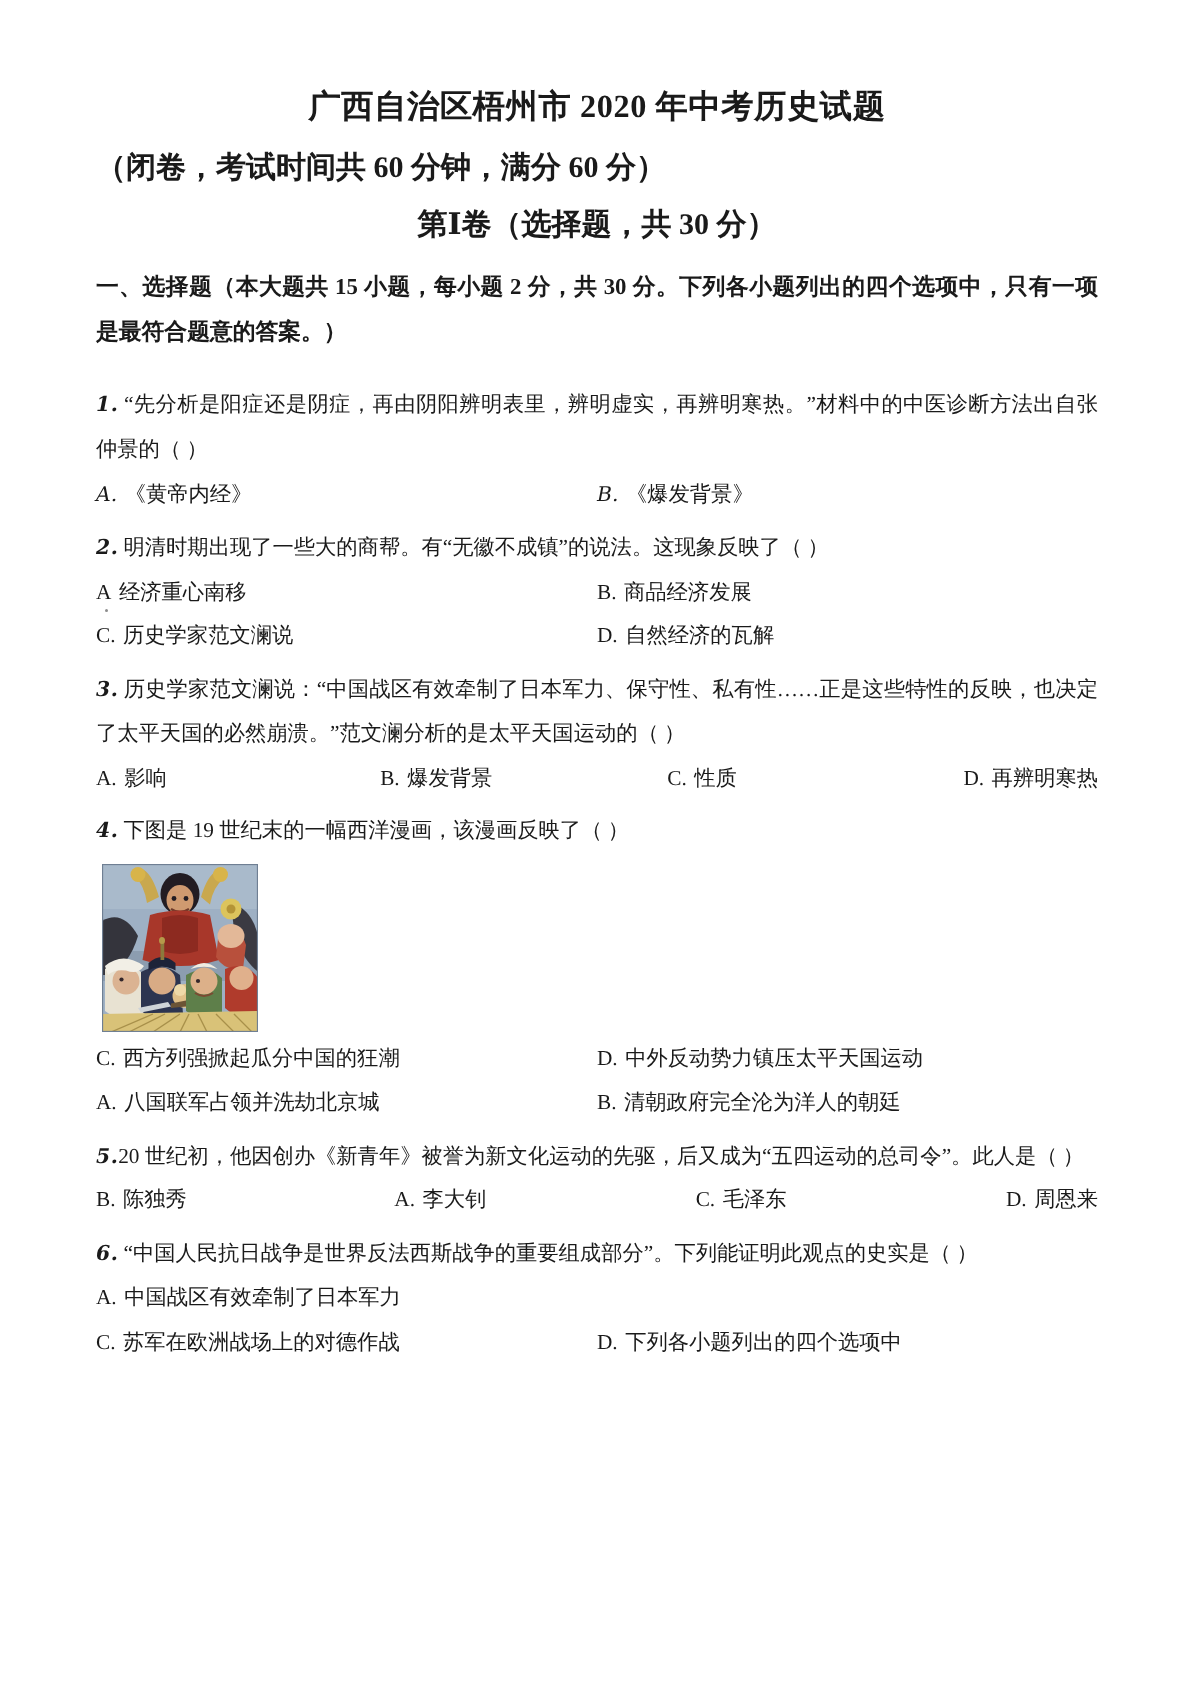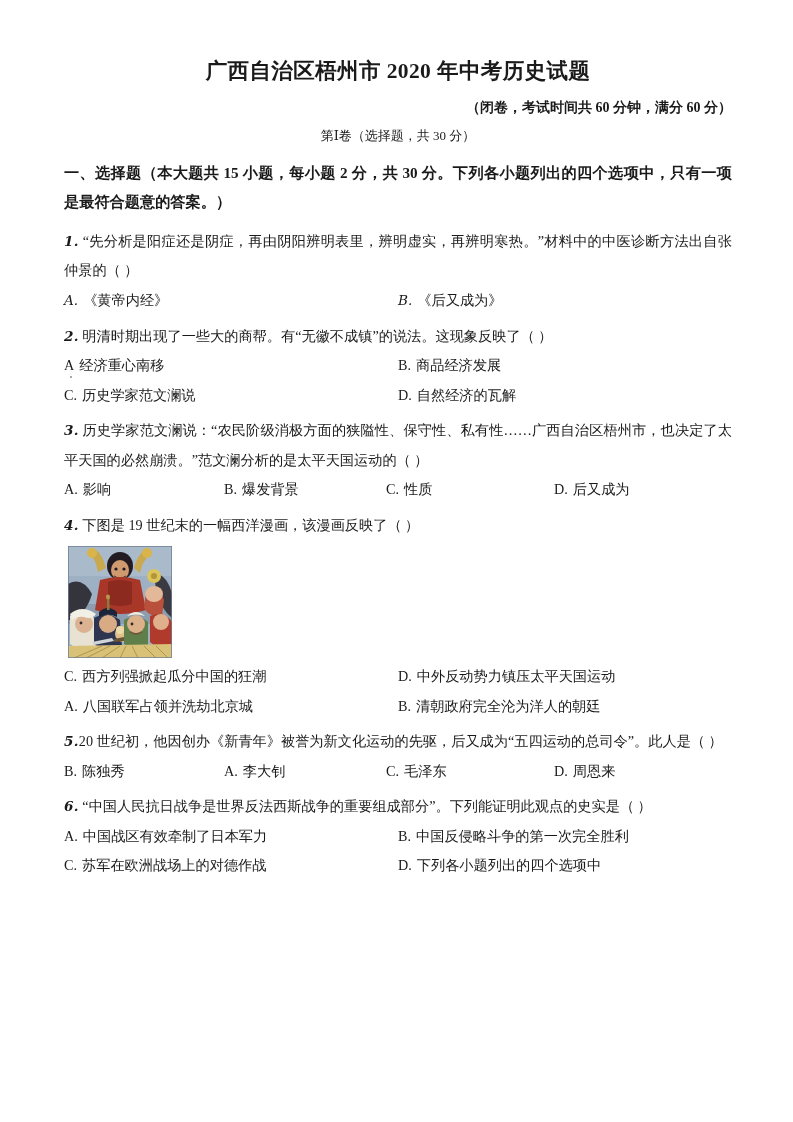--- a/index.html
+++ b/index.html
@@ -32,38 +32,38 @@
   
   .doc-title {
     text-align: center;
     font-size: 21.5px;
     font-weight: bold;
     letter-spacing: 0.4px;
     line-height: 1.45;
     margin: 0 0 10px 0;
   }
   .doc-subtitle {
-    text-align: right;
-    font-size: 14px;
+    text-align: left;
+    font-size: 20px;
     font-weight: bold;
     line-height: 1.5;
     margin: 0 0 8px 0;
   }
   .doc-paper-label {
     text-align: center;
-    font-size: 13px;
-    font-weight: normal;
+    font-size: 20px;
+    font-weight: bold;
     line-height: 1.5;
     margin: 0 0 12px 0;
   }
   .section-heading {
     font-size: 15.2px;
     font-weight: bold;
     line-height: 1.95;
-    margin: 0 0 10px 0;
+    margin: 0 0 20px 0;
     text-align: justify;
     text-justify: inter-ideograph;
   }
 
   
   .question-block {
     margin: 0 0 6px 0;
   }
   .q-stem {
     font-size: 14.2px;
@@ -79,20 +79,21 @@
     font-size: 13.6px;
     letter-spacing: 0.3px;
   }
 
   
   .opts {
     display: flex;
     width: 100%;
     font-size: 14.2px;
     line-height: 2.08;
+    justify-content: space-between;
   }
   .opts.cols-2 .opt { width: 50%; }
   .opts.cols-4 .opt:nth-child(1) { width: 160px; }
   .opts.cols-4 .opt:nth-child(2) { width: 162px; }
   .opts.cols-4 .opt:nth-child(3) { width: 168px; }
   .opts.cols-4 .opt:nth-child(4) { width: auto; }
   .opt {
     white-space: nowrap;
     position: relative;
   }
@@ -139,43 +140,43 @@
 
     <h1 class="doc-title">广西自治区梧州市 2020 年中考历史试题</h1>
     <div class="doc-subtitle">（闭卷，考试时间共 60 分钟，满分 60 分）</div>
     <div class="doc-paper-label">第Ⅰ卷（选择题，共 30 分）</div>
     <div class="section-heading">一、选择题（本大题共 15 小题，每小题 2 分，共 30 分。下列各小题列出的四个选项中，只有一项是最符合题意的答案。）</div>
 
     <div class="question-block">
       <p class="q-stem"><span class="q-num">1.</span> <span>“先分析是阳症还是阴症，再由阴阳辨明表里，辨明虚实，再辨明寒热。”材料中的中医诊断方法出自张仲景的（ ）</span></p>
       <div class="opts cols-2 italic-letters">
         <div class="opt"><span class="opt-letter">A.</span><span>《黄帝内经》</span></div>
-        <div class="opt"><span class="opt-letter">B.</span><span>《后又成为》</span></div>
+        <div class="opt"><span class="opt-letter">B.</span><span>《爆发背景》</span></div>
       </div>
     </div>
 
     <div class="question-block">
       <p class="q-stem"><span class="q-num">2.</span> <span>明清时期出现了一些大的商帮。有“无徽不成镇”的说法。这现象反映了（    ）</span></p>
       <div class="opts cols-2">
         <div class="opt"><span class="opt-letter">A</span><span>经济重心南移</span><span class="ink-dot"></span></div>
         <div class="opt"><span class="opt-letter">B.</span><span>商品经济发展</span></div>
       </div>
       <div class="opts cols-2">
         <div class="opt"><span class="opt-letter">C.</span><span>历史学家范文澜说</span></div>
         <div class="opt"><span class="opt-letter">D.</span><span>自然经济的瓦解</span></div>
       </div>
     </div>
 
     <div class="question-block">
-      <p class="q-stem"><span class="q-num">3.</span> <span>历史学家范文澜说：“农民阶级消极方面的狭隘性、保守性、私有性……广西自治区梧州市，也决定了太平天国的必然崩溃。”范文澜分析的是太平天国运动的（    ）</span></p>
+      <p class="q-stem"><span class="q-num">3.</span> <span>历史学家范文澜说：“中国战区有效牵制了日本军力、保守性、私有性……正是这些特性的反映，也决定了太平天国的必然崩溃。”范文澜分析的是太平天国运动的（    ）</span></p>
       <div class="opts cols-4">
         <div class="opt"><span class="opt-letter">A.</span><span>影响</span></div>
         <div class="opt"><span class="opt-letter">B.</span><span>爆发背景</span></div>
         <div class="opt"><span class="opt-letter">C.</span><span>性质</span></div>
-        <div class="opt"><span class="opt-letter">D.</span><span>后又成为</span></div>
+        <div class="opt"><span class="opt-letter">D.</span><span>再辨明寒热</span></div>
       </div>
     </div>
 
     <div class="question-block">
       <p class="q-stem"><span class="q-num">4.</span> <span>下图是 19 世纪末的一幅西洋漫画，该漫画反映了（    ）</span></p>
 
       <div class="figure-wrap">
         <div class="cartoon">
           <svg width="104" height="112" viewBox="0 0 104 112">
             <defs>
@@ -272,21 +273,20 @@
         <div class="opt"><span class="opt-letter">A.</span><span>李大钊</span></div>
         <div class="opt"><span class="opt-letter">C.</span><span>毛泽东</span></div>
         <div class="opt"><span class="opt-letter">D.</span><span>周恩来</span></div>
       </div>
     </div>
 
     <div class="question-block">
       <p class="q-stem"><span class="q-num">6.</span> <span>“中国人民抗日战争是世界反法西斯战争的重要组成部分”。下列能证明此观点的史实是（    ）</span></p>
       <div class="opts cols-2">
         <div class="opt"><span class="opt-letter">A.</span><span>中国战区有效牵制了日本军力</span></div>
-        <div class="opt"><span class="opt-letter">B.</span><span>中国反侵略斗争的第一次完全胜利</span></div>
       </div>
       <div class="opts cols-2">
         <div class="opt"><span class="opt-letter">C.</span><span>苏军在欧洲战场上的对德作战</span></div>
         <div class="opt"><span class="opt-letter">D.</span><span>下列各小题列出的四个选项中</span></div>
       </div>
     </div>
 
   </div>
 </div>
 

